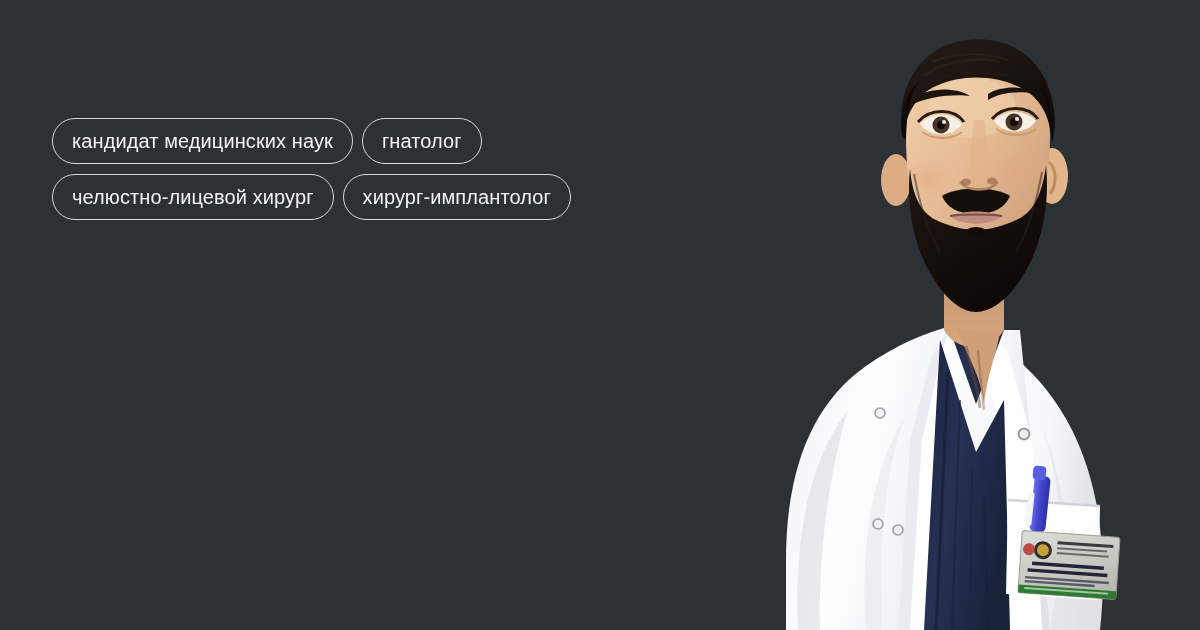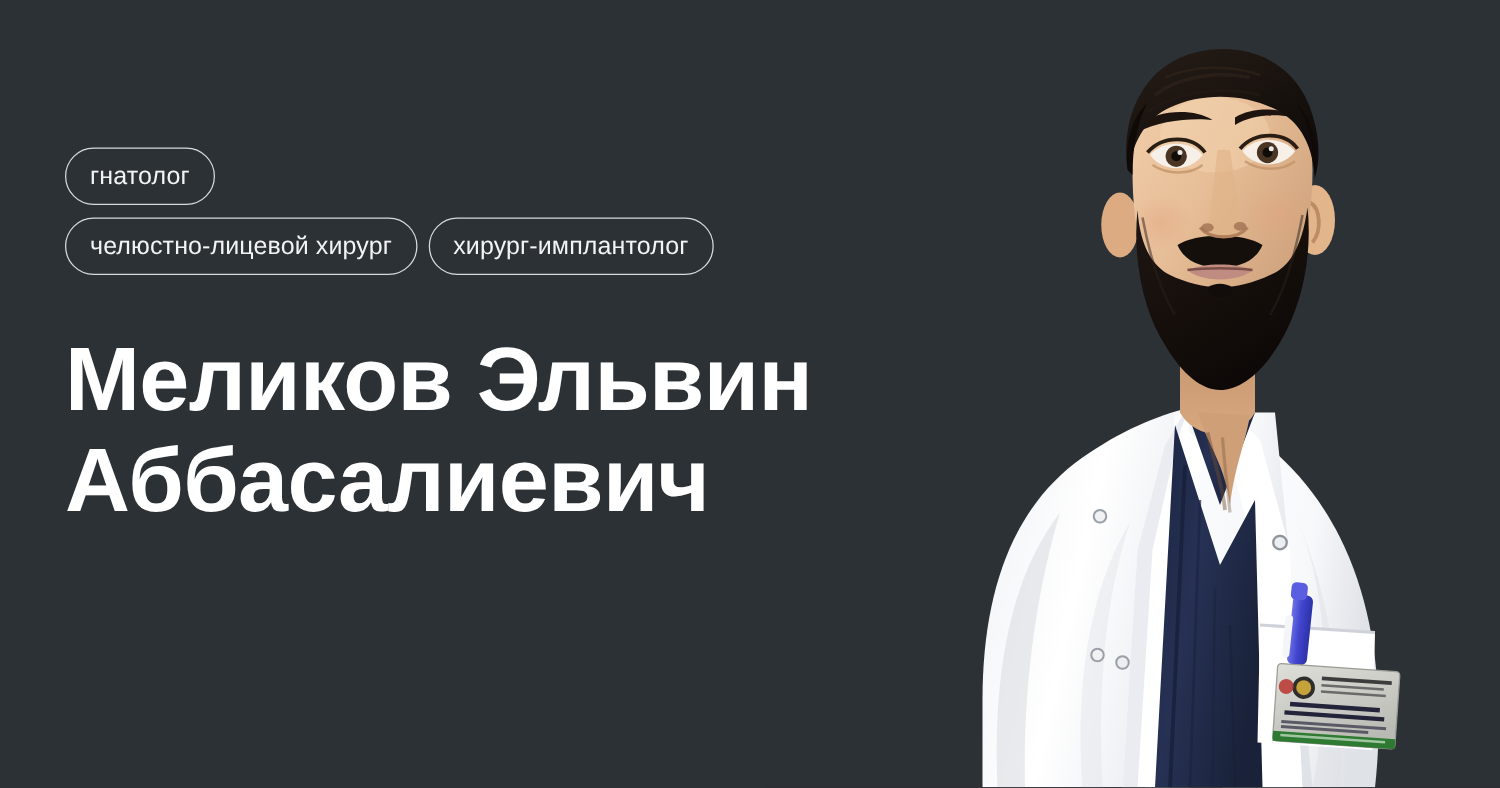--- a/index.html
+++ b/index.html
@@ -325,27 +325,24 @@
           </g>
         </g>
       </g>
     </svg>
   </div>
 
   <div class="content">
 
     <div class="tag-rows">
       <div class="tag-row">
+        <span class="tag">кандидат медицинских наук</span>
         <span class="tag">гнатолог</span>
       </div>
       <div class="tag-row">
         <span class="tag">челюстно-лицевой хирург</span>
         <span class="tag">хирург-имплантолог</span>
       </div>
     </div>
 
-    <h1 class="doctor-name">
-      <span class="name-line">Меликов Эльвин</span>
-      <span class="name-line">Аббасалиевич</span>
-    </h1>
 
   </div>
 </div>
 
 </body></html>

